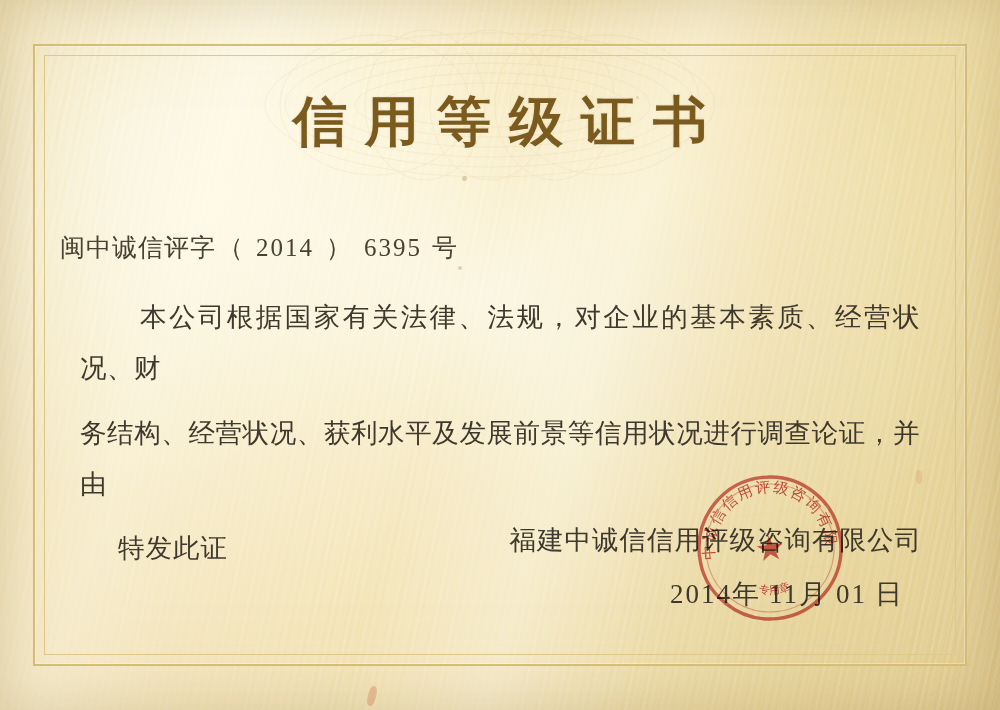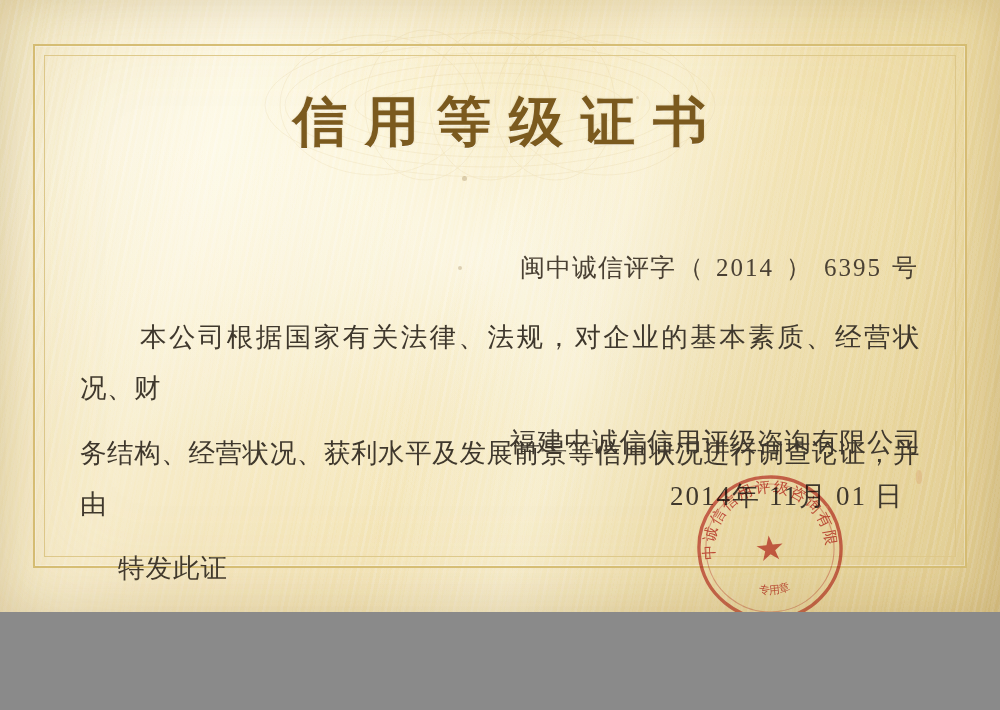--- a/index.html
+++ b/index.html
@@ -3,21 +3,21 @@
 <meta charset="utf-8">
 <style>
   html, body {
     margin: 0;
     padding: 0;
     background: #8a8a8a;
   }
   .page {
     position: relative;
     width: 1000px;
-    height: 612px;
+    height: 710px;
     overflow: hidden;
     font-family: "Liberation Serif", serif;
     background:
       radial-gradient(ellipse 70% 60% at 48% 42%, rgba(255,255,250,0.55) 0%, rgba(255,252,235,0.22) 45%, rgba(255,246,216,0.0) 75%),
       linear-gradient(108deg, #eedfae 0%, #f6ebc4 10%, #fdf6dc 22%, #fbf1cf 34%, #f7eac0 46%, #fdf6da 58%, #f4e6b7 70%, #efdfa9 82%, #e7d49a 94%, #ddc88d 100%);
   }
   
   .tex-a, .tex-b, .tex-c {
     position: absolute;
     inset: 0;
@@ -94,22 +94,22 @@
     text-align: center;
     font-size: 54px;
     letter-spacing: 18px;
     text-indent: 18px;
     color: #7b5a1e;
     font-weight: 700;
     font-family: "DejaVu Serif", "Liberation Serif", serif;
     text-shadow: 0 1px 0 rgba(255,255,255,0.55), 0 0 2px rgba(120,90,30,0.25);
   }
   .doc-no {
-    margin-top: 92px;
-    text-align: right;
+    margin-top: 72px;
+    text-align: left;
     padding-right: 22px;
     font-size: 25px;
     color: #4a4134;
     letter-spacing: 1px;
   }
   .doc-no .num {
     letter-spacing: 2px;
     padding: 0 10px;
   }
   .doc-no .paren { padding: 0 2px; }

